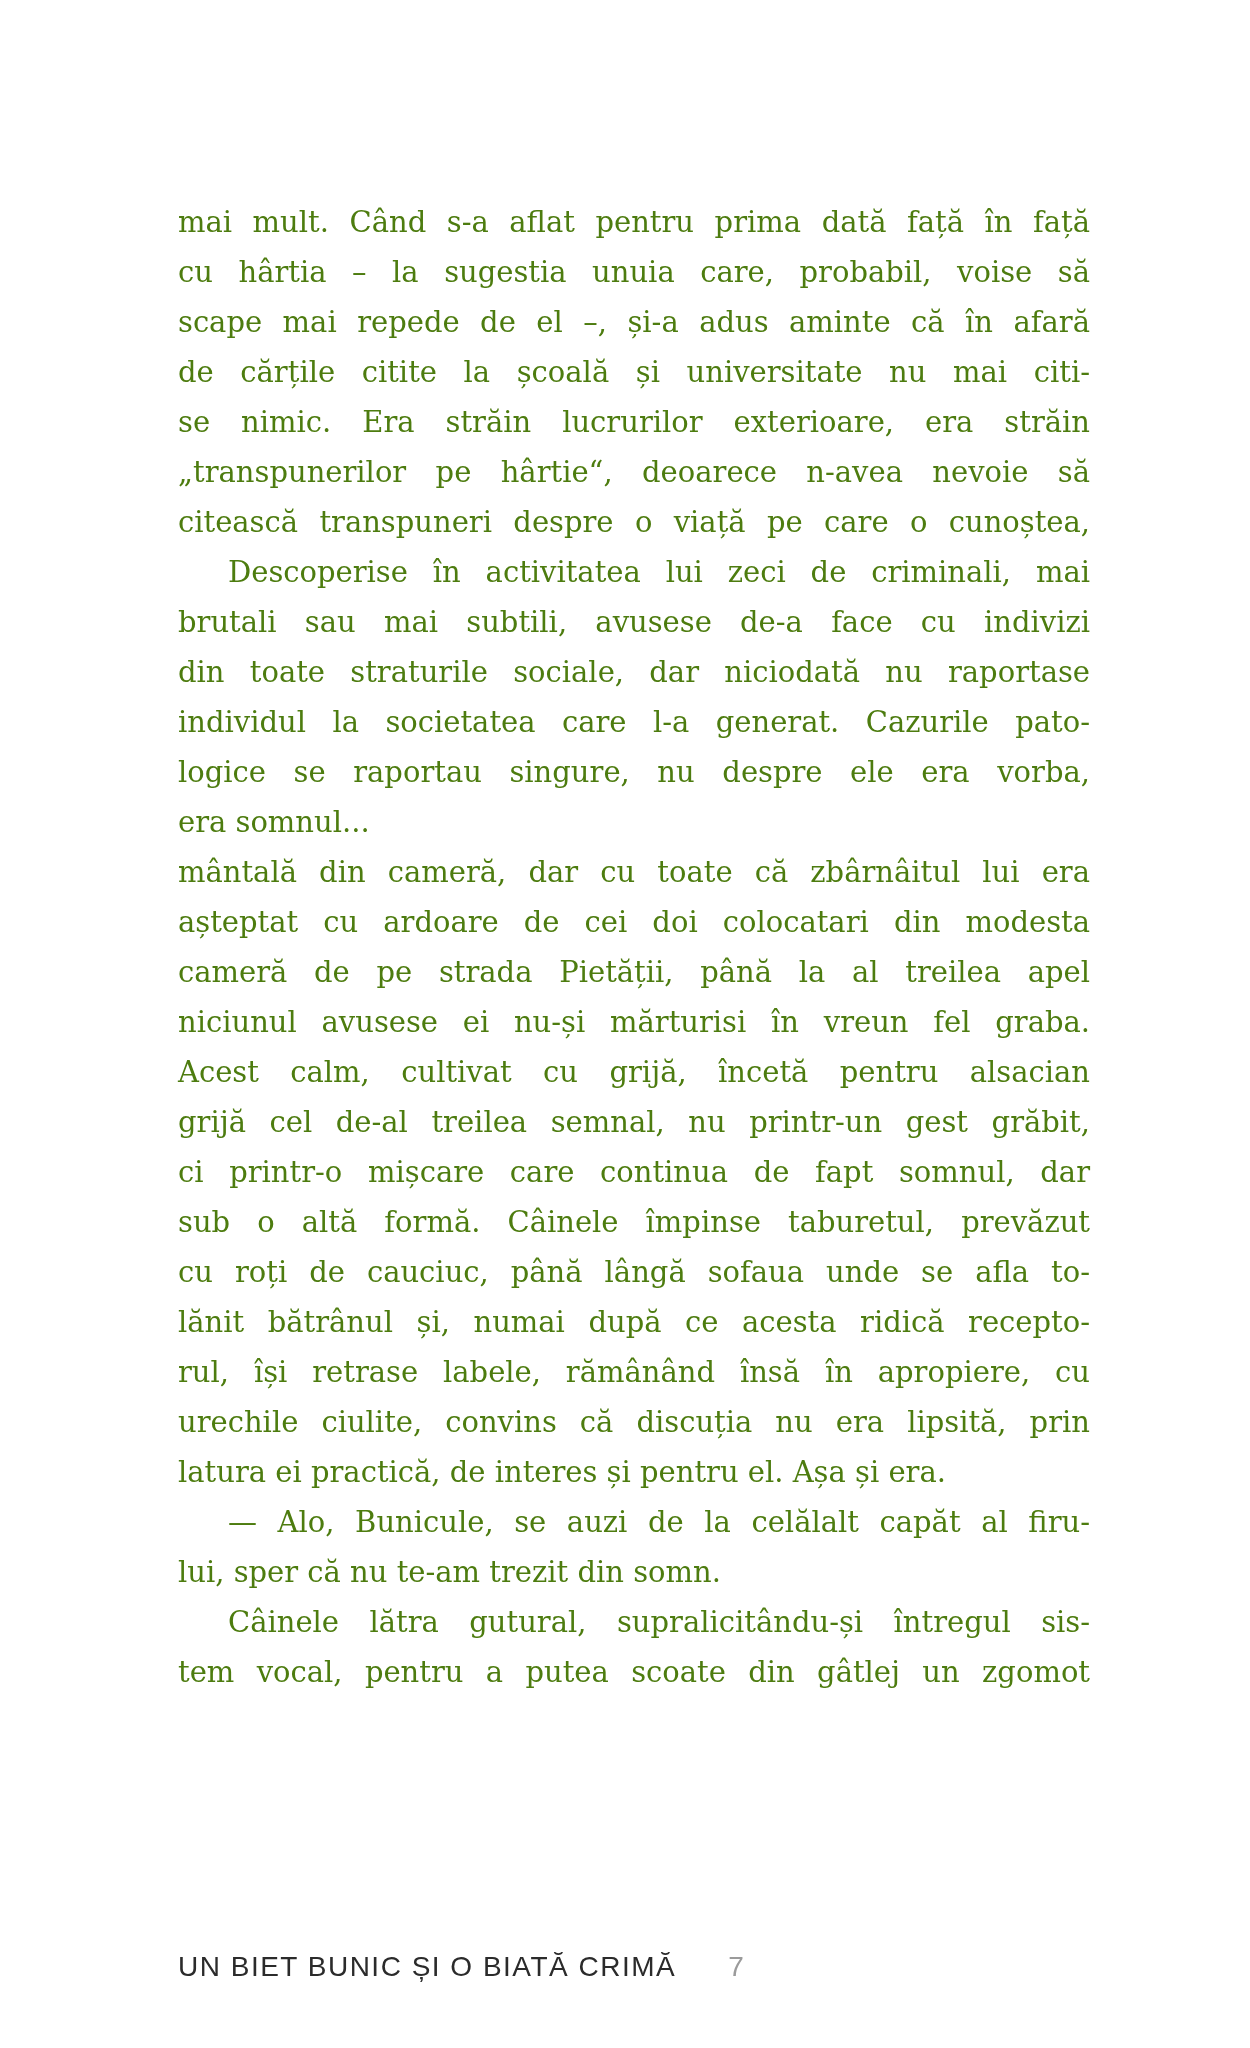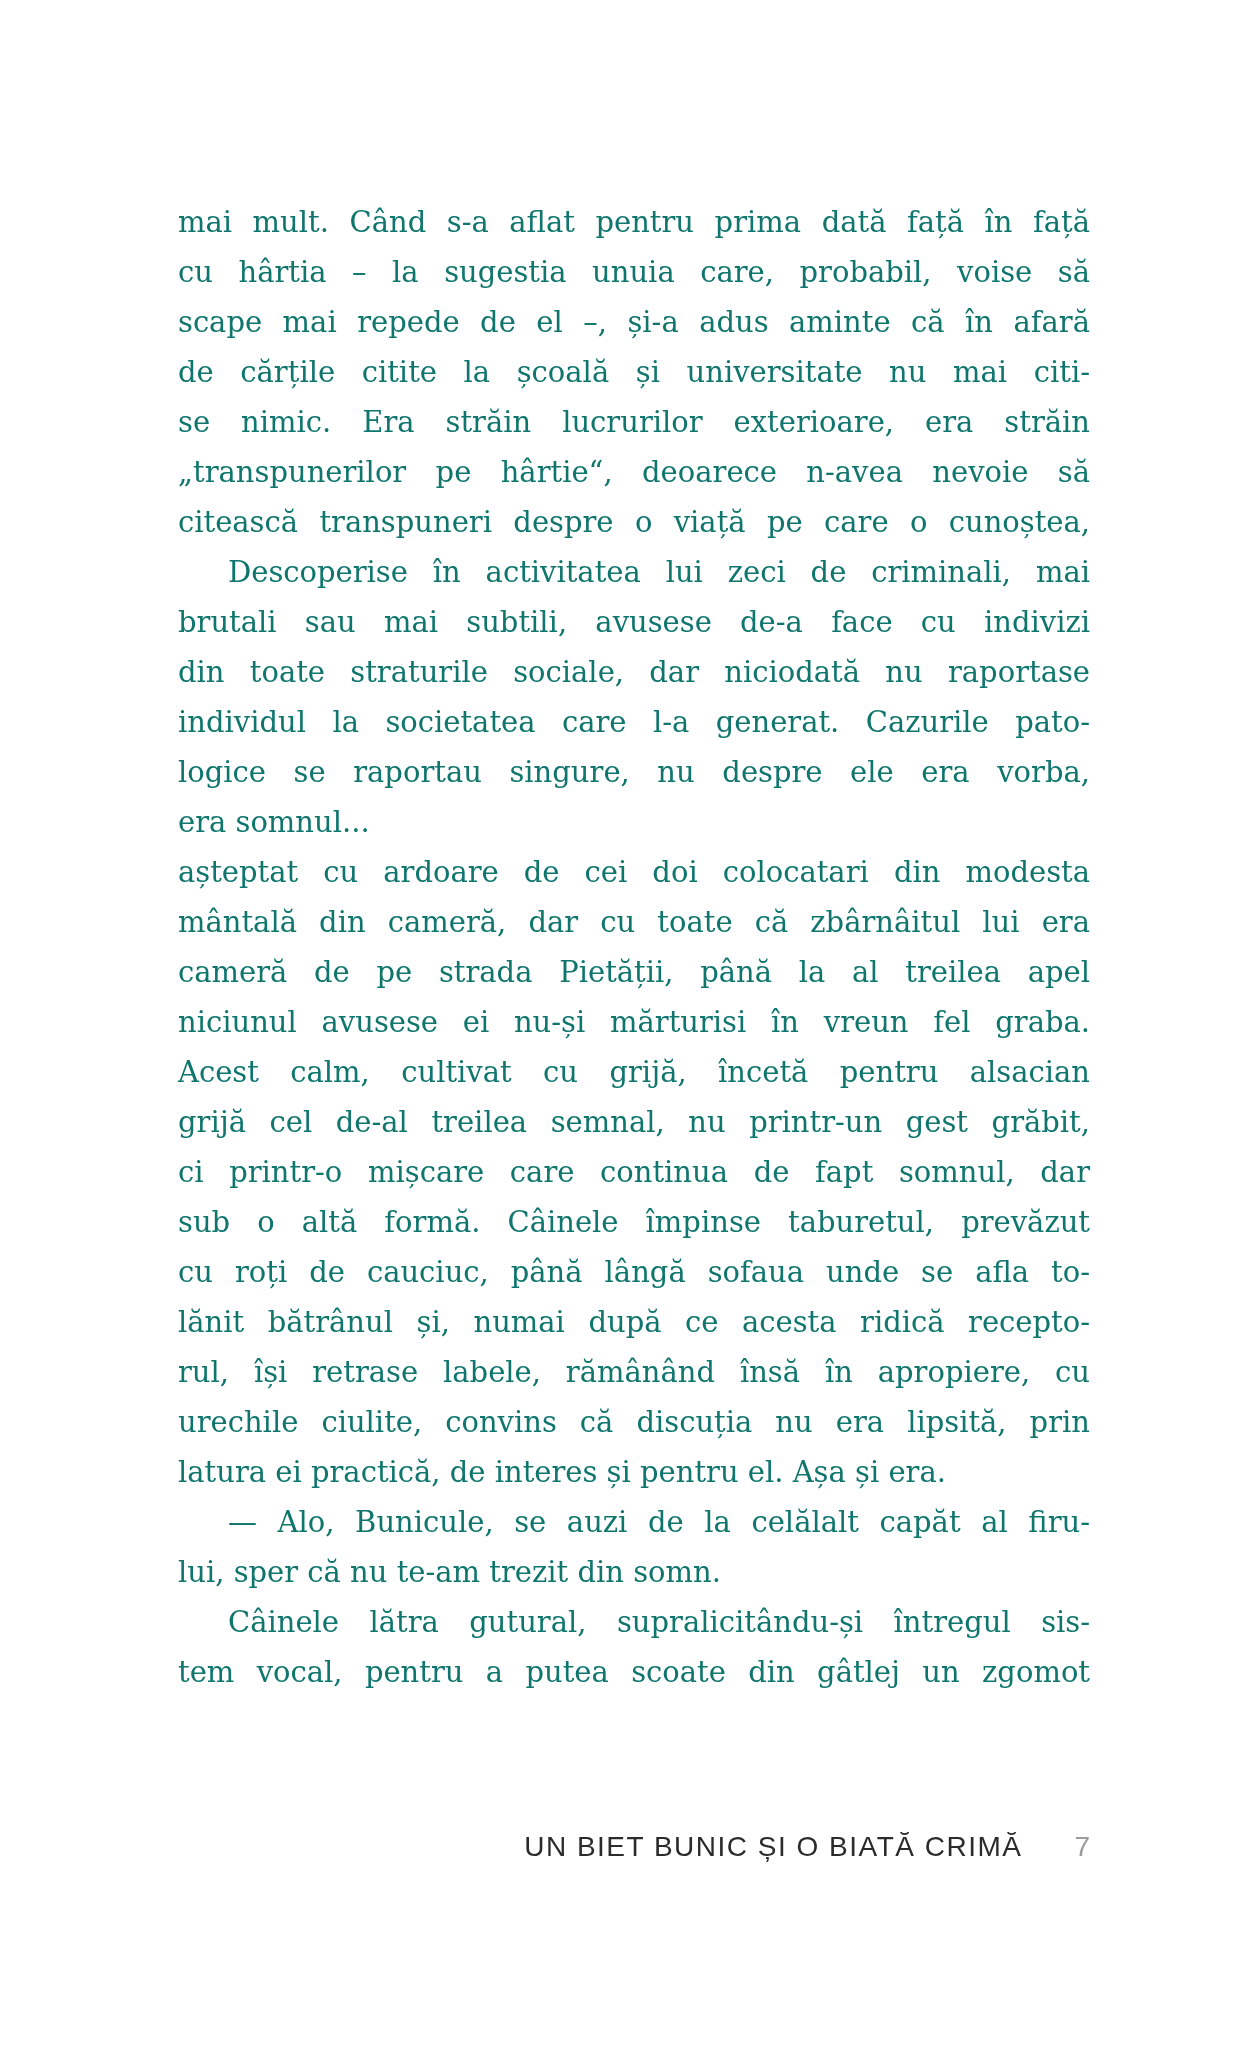--- a/index.html
+++ b/index.html
@@ -15,39 +15,38 @@
     overflow: hidden;
     font-family: "DejaVu Serif", serif;
   }
   .text-block {
     position: absolute;
     left: 178px;
     top: 197px;
     width: 912px;
     font-size: 29px;
     line-height: 50px;
-    color: #0f766e;
+    color: #4d7c0f;
     letter-spacing: 0px;
   }
   .line {
     text-align: justify;
     white-space: normal;
   }
   .line.fill {
     text-align-last: justify;
   }
   .line.indent {
     text-indent: 50px;
   }
   .footer {
     position: absolute;
     left: 178px;
-    top: 1830px;
+    top: 1950px;
     width: 912px;
-    text-align: right;
     font-family: "Liberation Sans", sans-serif;
     font-size: 28px;
     line-height: 34px;
     font-weight: 400;
     letter-spacing: 1.5px;
     color: #2b2b2b;
     white-space: nowrap;
   }
   .page-number {
     display: inline-block;
@@ -67,22 +66,22 @@
       <div class="line fill">de cărțile citite la școală și universitate nu mai citi-</div>
       <div class="line fill">se nimic. Era străin lucrurilor exterioare, era străin</div>
       <div class="line fill">„transpunerilor pe hârtie“, deoarece n-avea nevoie să</div>
       <div class="line fill">citească transpuneri despre o viață pe care o cunoștea,</div>
       <div class="line fill indent">Descoperise în activitatea lui zeci de criminali, mai</div>
       <div class="line fill">brutali sau mai subtili, avusese de-a face cu indivizi</div>
       <div class="line fill">din toate straturile sociale, dar niciodată nu raportase</div>
       <div class="line fill">individul la societatea care l-a generat. Cazurile pato-</div>
       <div class="line fill">logice se raportau singure, nu despre ele era vorba,</div>
       <div class="line">era somnul...</div>
+      <div class="line fill">mântală din cameră, dar cu toate că zbârnâitul lui era</div>
       <div class="line fill">așteptat cu ardoare de cei doi colocatari din modesta</div>
-      <div class="line fill">mântală din cameră, dar cu toate că zbârnâitul lui era</div>
       <div class="line fill">cameră de pe strada Pietății, până la al treilea apel</div>
       <div class="line fill">niciunul avusese ei nu-și mărturisi în vreun fel graba.</div>
       <div class="line fill">Acest calm, cultivat cu grijă, încetă pentru alsacian</div>
       <div class="line fill">grijă cel de-al treilea semnal, nu printr-un gest grăbit,</div>
       <div class="line fill">ci printr-o mișcare care continua de fapt somnul, dar</div>
       <div class="line fill">sub o altă formă. Câinele împinse taburetul, prevăzut</div>
       <div class="line fill">cu roți de cauciuc, până lângă sofaua unde se afla to-</div>
       <div class="line fill">lănit bătrânul și, numai după ce acesta ridică recepto-</div>
       <div class="line fill">rul, își retrase labele, rămânând însă în apropiere, cu</div>
       <div class="line fill">urechile ciulite, convins că discuția nu era lipsită, prin</div>

